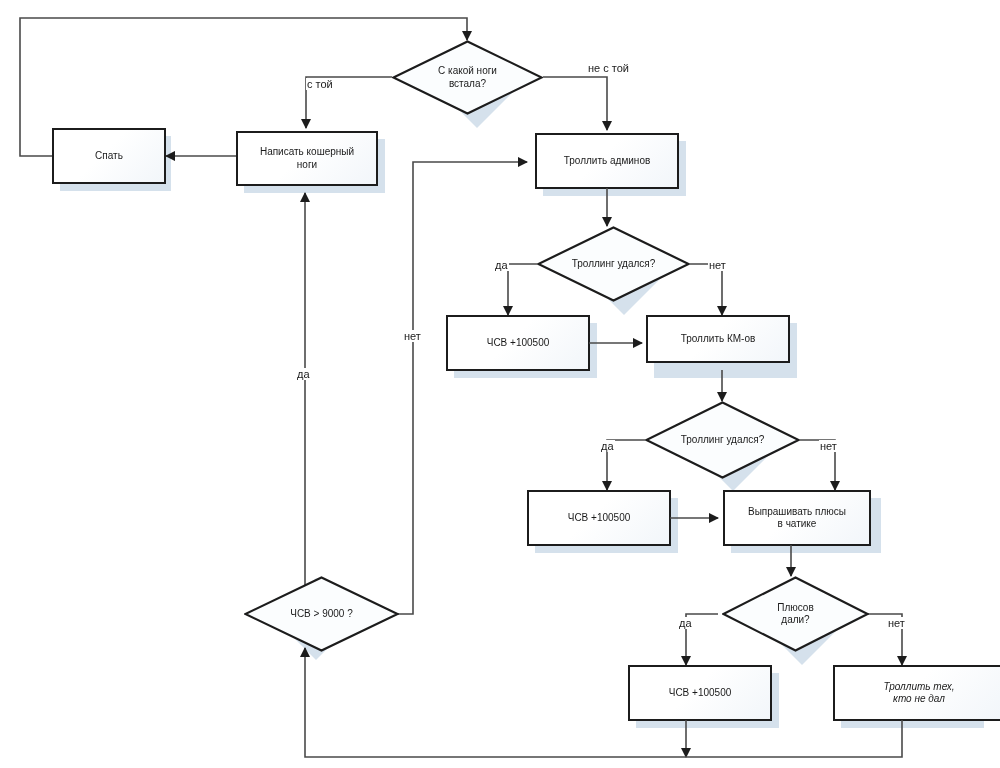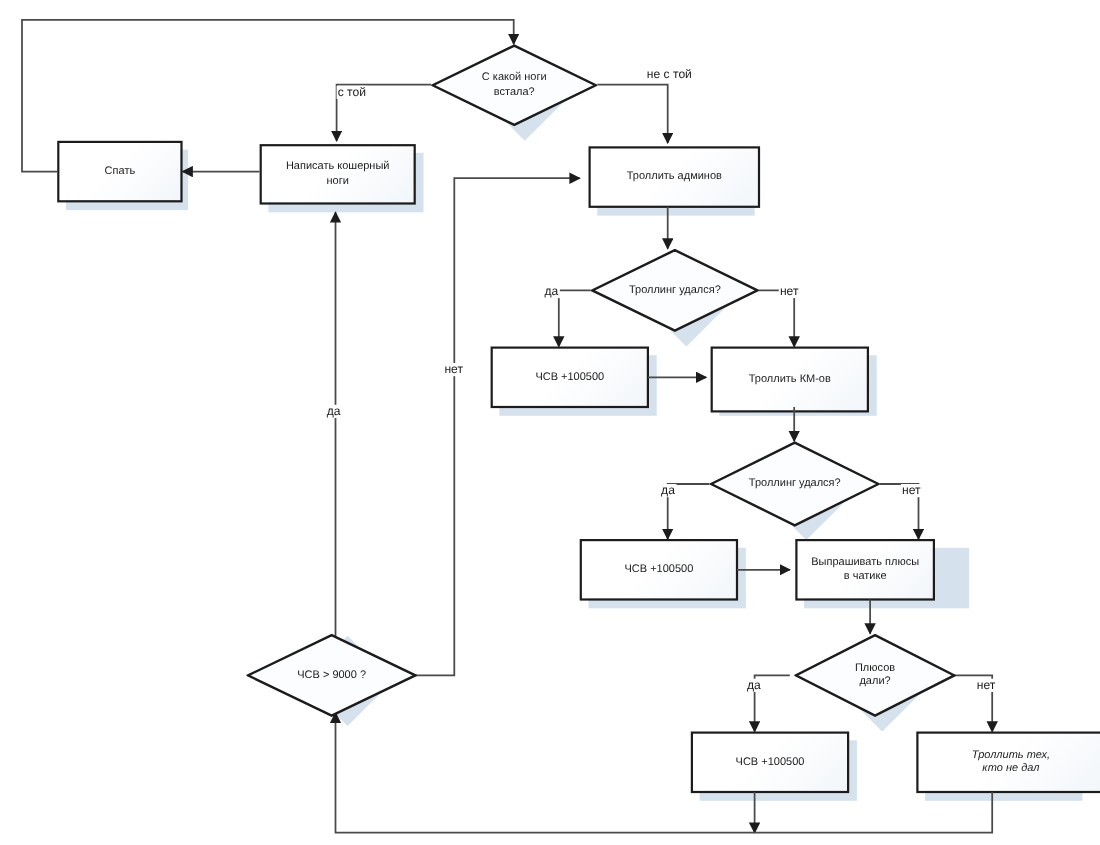--- a/index.html
+++ b/index.html
@@ -164,51 +164,51 @@
 
     <div class="node proc" style="left:52px; top:128px; width:114px; height:56px;">
       <span>Спать</span>
     </div>
 
     <div class="node proc" style="left:236px; top:131px; width:142px; height:55px;">
       <span>Написать кошерный
 ноги</span>
     </div>
 
-    <div class="node proc" style="left:535px; top:133px; width:156px; height:56px;">
+    <div class="node proc" style="left:535px; top:133px; width:144px; height:56px;">
       <span>Троллить админов</span>
     </div>
 
     <div class="node decision" style="left:537px; top:226px; width:153px; height:76px;">
       <svg class="dia-shape" viewBox="0 0 153 76" preserveAspectRatio="none">
         <polygon points="76.5,1.4 151.6,38 76.5,74.6 1.4,38" fill="#fbfdfe" stroke="#1c1c1c" stroke-width="2.2"></polygon>
       </svg>
       <span class="dia-label">Троллинг удался?</span>
     </div>
 
     <div class="node proc" style="left:446px; top:315px; width:144px; height:56px;">
       <span>ЧСВ +100500</span>
     </div>
 
-    <div class="node proc" style="left:646px; top:315px; width:144px; height:60px;">
+    <div class="node proc" style="left:646px; top:315px; width:144px; height:48px;">
       <span>Троллить КМ-ов</span>
     </div>
 
     <div class="node decision" style="left:645px; top:401px; width:155px; height:78px;">
       <svg class="dia-shape" viewBox="0 0 155 78" preserveAspectRatio="none">
         <polygon points="77.5,1.4 153.6,39 77.5,76.6 1.4,39" fill="#fbfdfe" stroke="#1c1c1c" stroke-width="2.2"></polygon>
       </svg>
       <span class="dia-label">Троллинг удался?</span>
     </div>
 
     <div class="node proc" style="left:527px; top:490px; width:144px; height:56px;">
       <span>ЧСВ +100500</span>
     </div>
 
-    <div class="node proc" style="left:723px; top:490px; width:127px; height:56px;">
+    <div class="node proc" style="left:723px; top:490px; width:148px; height:56px;">
       <span>Выпрашивать плюсы
 в чатике</span>
     </div>
 
     <div class="node decision" style="left:722px; top:576px; width:147px; height:76px;">
       <svg class="dia-shape" viewBox="0 0 147 76" preserveAspectRatio="none">
         <polygon points="73.5,1.4 145.6,38 73.5,74.6 1.4,38" fill="#fbfdfe" stroke="#1c1c1c" stroke-width="2.2"></polygon>
       </svg>
       <span class="dia-label">Плюсов
 дали?</span>
@@ -216,21 +216,21 @@
 
     <div class="node proc" style="left:628px; top:665px; width:144px; height:56px;">
       <span>ЧСВ +100500</span>
     </div>
 
     <div class="node proc" style="left:833px; top:665px; width:172px; height:56px;font-style:italic;">
       <span>Троллить тех,
 кто не дал</span>
     </div>
 
-    <div class="node decision" style="left:224px; top:576px; width:155px; height:76px;">
+    <div class="node decision" style="left:244px; top:576px; width:155px; height:76px;">
       <svg class="dia-shape" viewBox="0 0 155 76" preserveAspectRatio="none">
         <polygon points="77.5,1.4 153.6,38 77.5,74.6 1.4,38" fill="#fbfdfe" stroke="#1c1c1c" stroke-width="2.2"></polygon>
       </svg>
       <span class="dia-label">ЧСВ &gt; 9000 ?</span>
     </div>
 
     <span class="edge-label" style="left:306px; top:78px;">с той</span>
     <span class="edge-label" style="left:587px; top:62px;">не с той</span>
 
     <span class="edge-label" style="left:494px; top:259px;">да</span>

